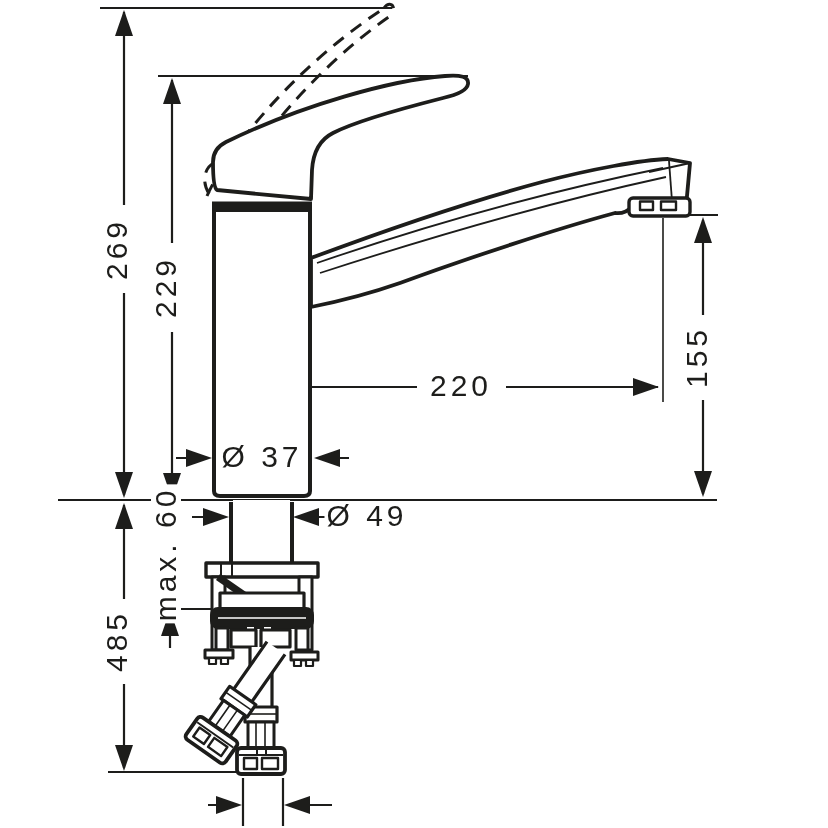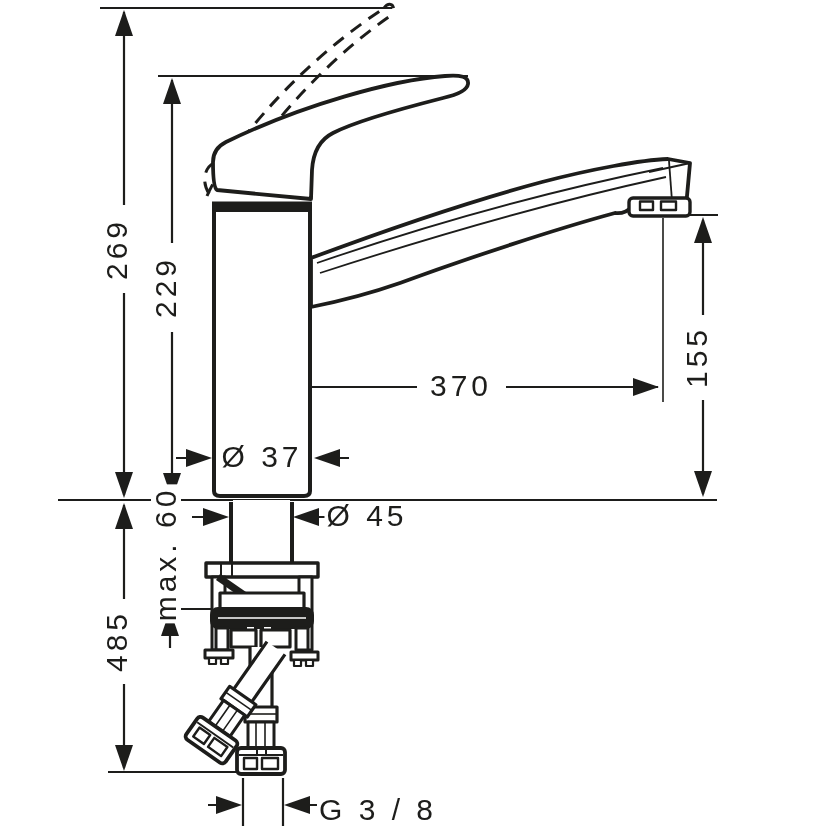--- a/index.html
+++ b/index.html
@@ -152,24 +152,23 @@
       </g>
     </g>
   </svg>
 
   <div class="label rot" style="left:117px;top:249px;">269</div>
 
   <div class="label rot" style="left:166px;top:287px;">229</div>
 
   <div class="label rot" style="left:697px;top:357px;">155</div>
 
-  <div class="label" style="left:461px;top:386px;">370</div>
+  <div class="label" style="left:461px;top:386px;">220</div>
 
   <div class="label" style="left:262px;top:457px;">Ø 37</div>
 
-  <div class="label" style="left:367px;top:516px;">Ø 45</div>
+  <div class="label" style="left:367px;top:516px;">Ø 49</div>
 
   <div class="label rot" style="left:166px;top:554px;">max. 60</div>
 
   <div class="label rot" style="left:117px;top:641px;">485</div>
 
-  <div class="label" style="left:378px;top:810px;">G 3 / 8</div>
 </div>
 
 </body></html>

